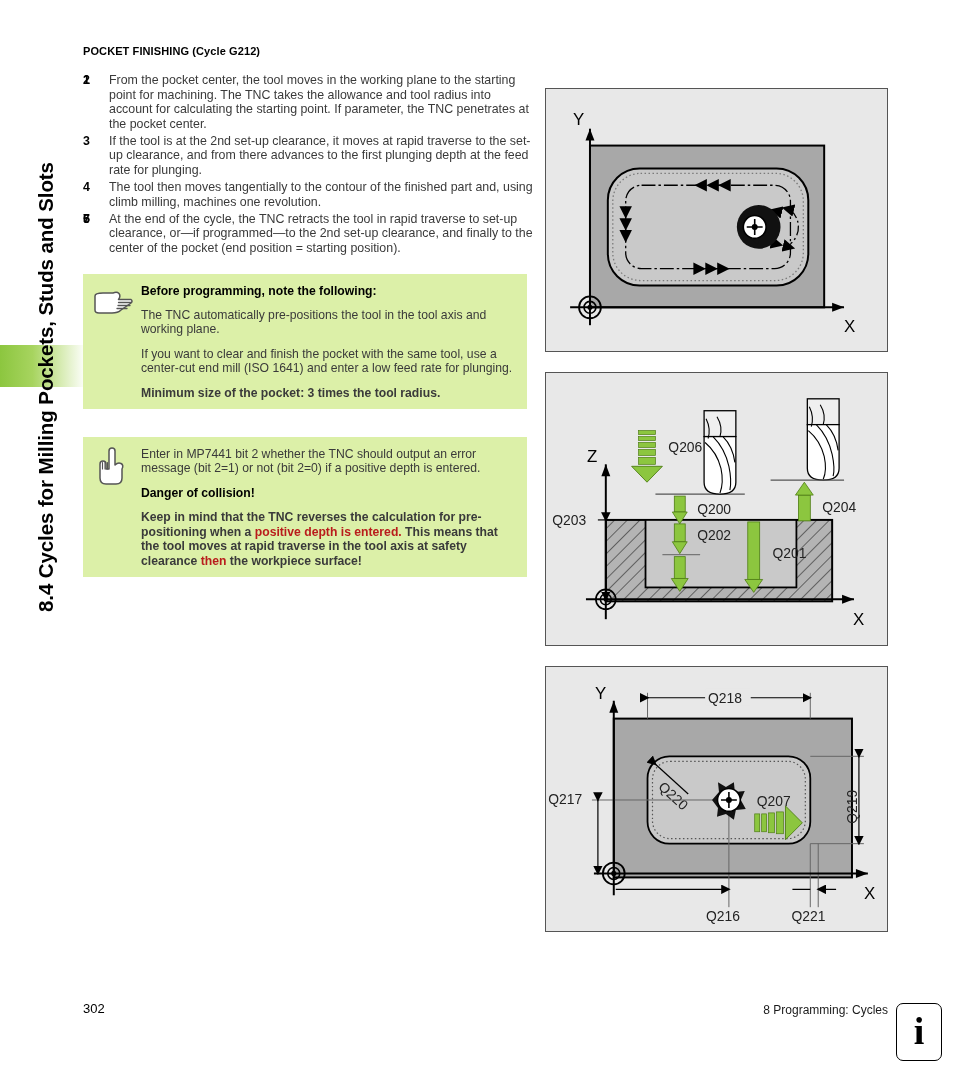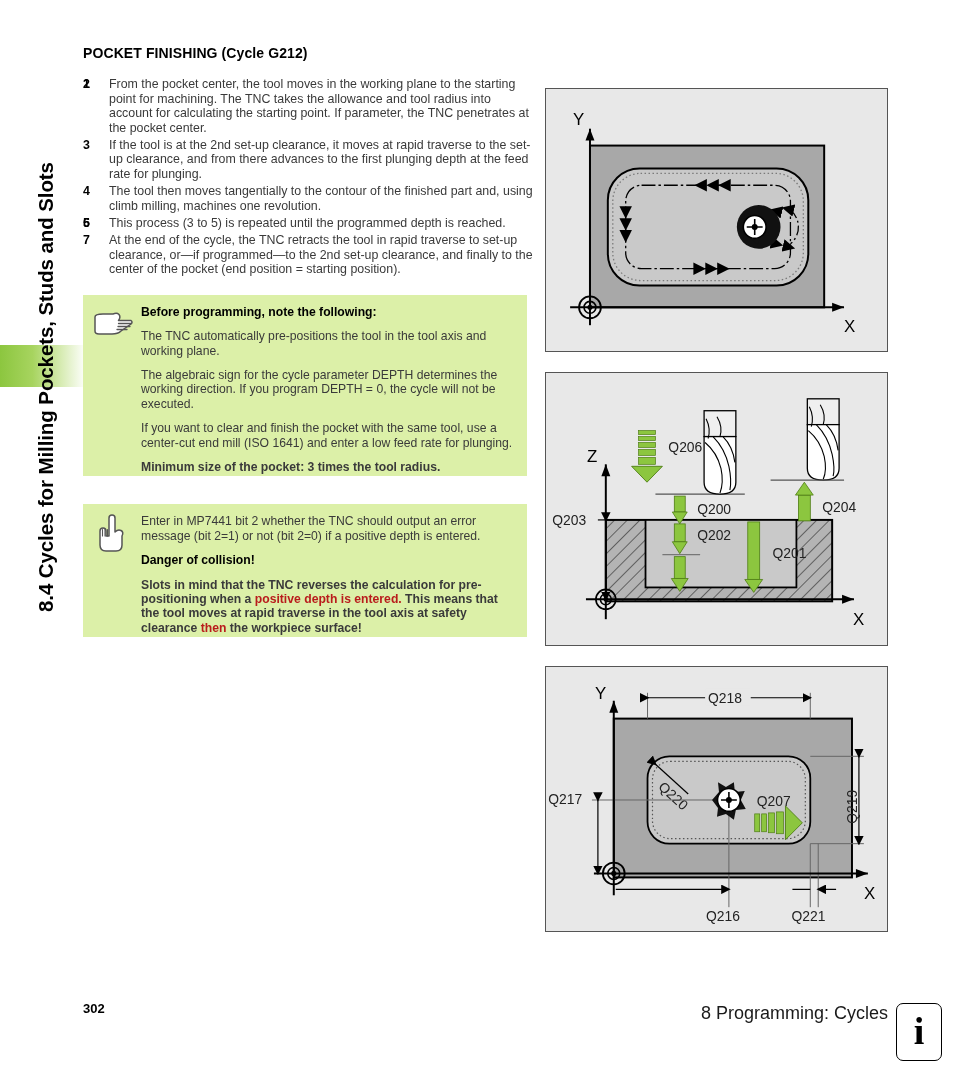--- a/index.html
+++ b/index.html
@@ -48,21 +48,21 @@
   }
 
   
   #content {
     position: absolute;
     left: 83px;
     top: 0;
     width: 450px;
   }
   #page-title {
-    font-size: 14px;
+    font-size: 11px;
     font-weight: bold;
     color: #000;
     margin: 45px 0 0 0;
     letter-spacing: 0.1px;
   }
 
   ol.steps {
     list-style: none;
     margin: 16px 0 0 0;
     padding: 0;
@@ -82,21 +82,21 @@
     font-weight: bold;
     color: #000;
     font-size: 12.4px;
   }
 
   
   .note {
     position: relative;
     background: #dcf0a8;
     margin-top: 18px;
-    padding: 10px 12px 2px 58px;
+    padding: 10px 12px 9px 58px;
     width: 374px;
     box-sizing: content-box;
   }
   .note .note-icon {
     position: absolute;
     left: 8px;
     top: 8px;
     width: 44px;
     height: 40px;
   }
@@ -125,28 +125,28 @@
   #figure-2 { top: 372px; width: 343px; height: 274px; }
   #figure-3 { top: 666px; width: 343px; height: 266px; }
   .figure svg { display: block; width: 100%; height: 100%; }
 
   
   #footer-page {
     position: absolute;
     left: 83px;
     top: 1001px;
     font-size: 13px;
-    font-weight: bold;
+    font-weight: normal;
     color: #000;
   }
   #footer-section {
     position: absolute;
     right: 66px;
     top: 1003px;
-    font-size: 18px;
+    font-size: 12px;
     color: #1a1a1a;
   }
   #info-badge {
     position: absolute;
     right: 12px;
     top: 1003px;
     width: 44px;
     height: 56px;
     border: 1.6px solid #000;
     border-radius: 7px;
@@ -194,52 +194,50 @@
     </li>
     <li>
       <span class="num">4</span>
       <span>The tool then moves tangentially to the contour of the finished part and, using climb milling, machines one revolution.</span>
     </li>
     <li>
       <span class="num">5</span>
     </li>
     <li>
       <span class="num">6</span>
-      <span>This process (3 to 5) is repeated until the programmed depth is reached.</span>
     </li>
     <li>
       <span class="num">7</span>
       <span>At the end of the cycle, the TNC retracts the tool in rapid traverse to set-up clearance, or—if programmed—to the 2nd set-up clearance, and finally to the center of the pocket (end position = starting position).</span>
     </li>
   </ol>
 
   <div class="note">
     <span class="note-icon">
       <svg viewBox="0 0 44 40" xmlns="http://www.w3.org/2000/svg">
         <path d="M4 14 L4 28 Q4 31 8 31 L21 31 Q27 31 30 28 L40 21 Q42 19 40 17.5 L27.5 17.5 Q30 14 28 11.5 Q26 9.5 22 11 L12 11 Q4 11 4 14 Z" fill="#ffffff" stroke="#555" stroke-width="1.5" stroke-linejoin="round"></path>
         <path d="M27.5 20.5 L40 20.5 M27 23.5 L39 23.5 M26 26.5 L36 26.5" stroke="#555" stroke-width="1.3" fill="none" stroke-linecap="round"></path>
       </svg>
     </span>
     <p class="head">Before programming, note the following:</p>
     <p>The TNC automatically pre-positions the tool in the tool axis and working plane.</p>
-    <p>The algebraic sign for the cycle parameter DEPTH determines the working direction. If you program DEPTH = 0, the cycle will not be executed.</p>
     <p>If you want to clear and finish the pocket with the same tool, use a center-cut end mill (ISO 1641) and enter a low feed rate for plunging.</p>
     <p>Minimum size of the pocket: 3 times the tool radius.</p>
   </div>
 
   <div class="note" style="margin-top:28px;">
     <span class="note-icon">
       <svg viewBox="0 0 44 44" xmlns="http://www.w3.org/2000/svg">
         <path d="M18 6 Q18 3 21 3 Q24 3 24 6 L24 20 Q27 17 30 18.5 Q33 20 31 24 L31 33 Q31 39 25 39 L15 39 Q9 39 9 33 L9 19 Q9 16 12 16 Q15 16 15 19 L15 24 L18 24 Z" fill="#ffffff" stroke="#555" stroke-width="1.5" stroke-linejoin="round"></path>
         <path d="M11.5 17.5 L11.5 24 M14 17 L14 24 M16.5 17.5 L16.5 24" stroke="#555" stroke-width="1.1" fill="none" stroke-linecap="round"></path>
       </svg>
     </span>
     <p>Enter in MP7441 bit 2 whether the TNC should output an error message (bit 2=1) or not (bit 2=0) if a positive depth is entered.</p>
     <p class="head">Danger of collision!</p>
-    <p><span>Slots in mind that the TNC reverses the calculation for pre-positioning when a </span><b>positive depth is entered.</b><span> This means that the tool moves at rapid traverse in the tool axis at safety clearance </span><b>then</b><span> the workpiece surface!</span></p>
+    <p><span>Keep in mind that the TNC reverses the calculation for pre-positioning when a </span><b>positive depth is entered.</b><span> This means that the tool moves at rapid traverse in the tool axis at safety clearance </span><b>then</b><span> the workpiece surface!</span></p>
   </div>
 
 </div>
 
 <div class="figure" id="figure-1">
   <svg viewBox="0 0 343 264" xmlns="http://www.w3.org/2000/svg">
     <defs>
       <marker id="f1arrow" markerWidth="9" markerHeight="9" refX="7" refY="4.5" orient="auto">
         <path d="M0,0 L9,4.5 L0,9 z" fill="#000"></path>
       </marker>

